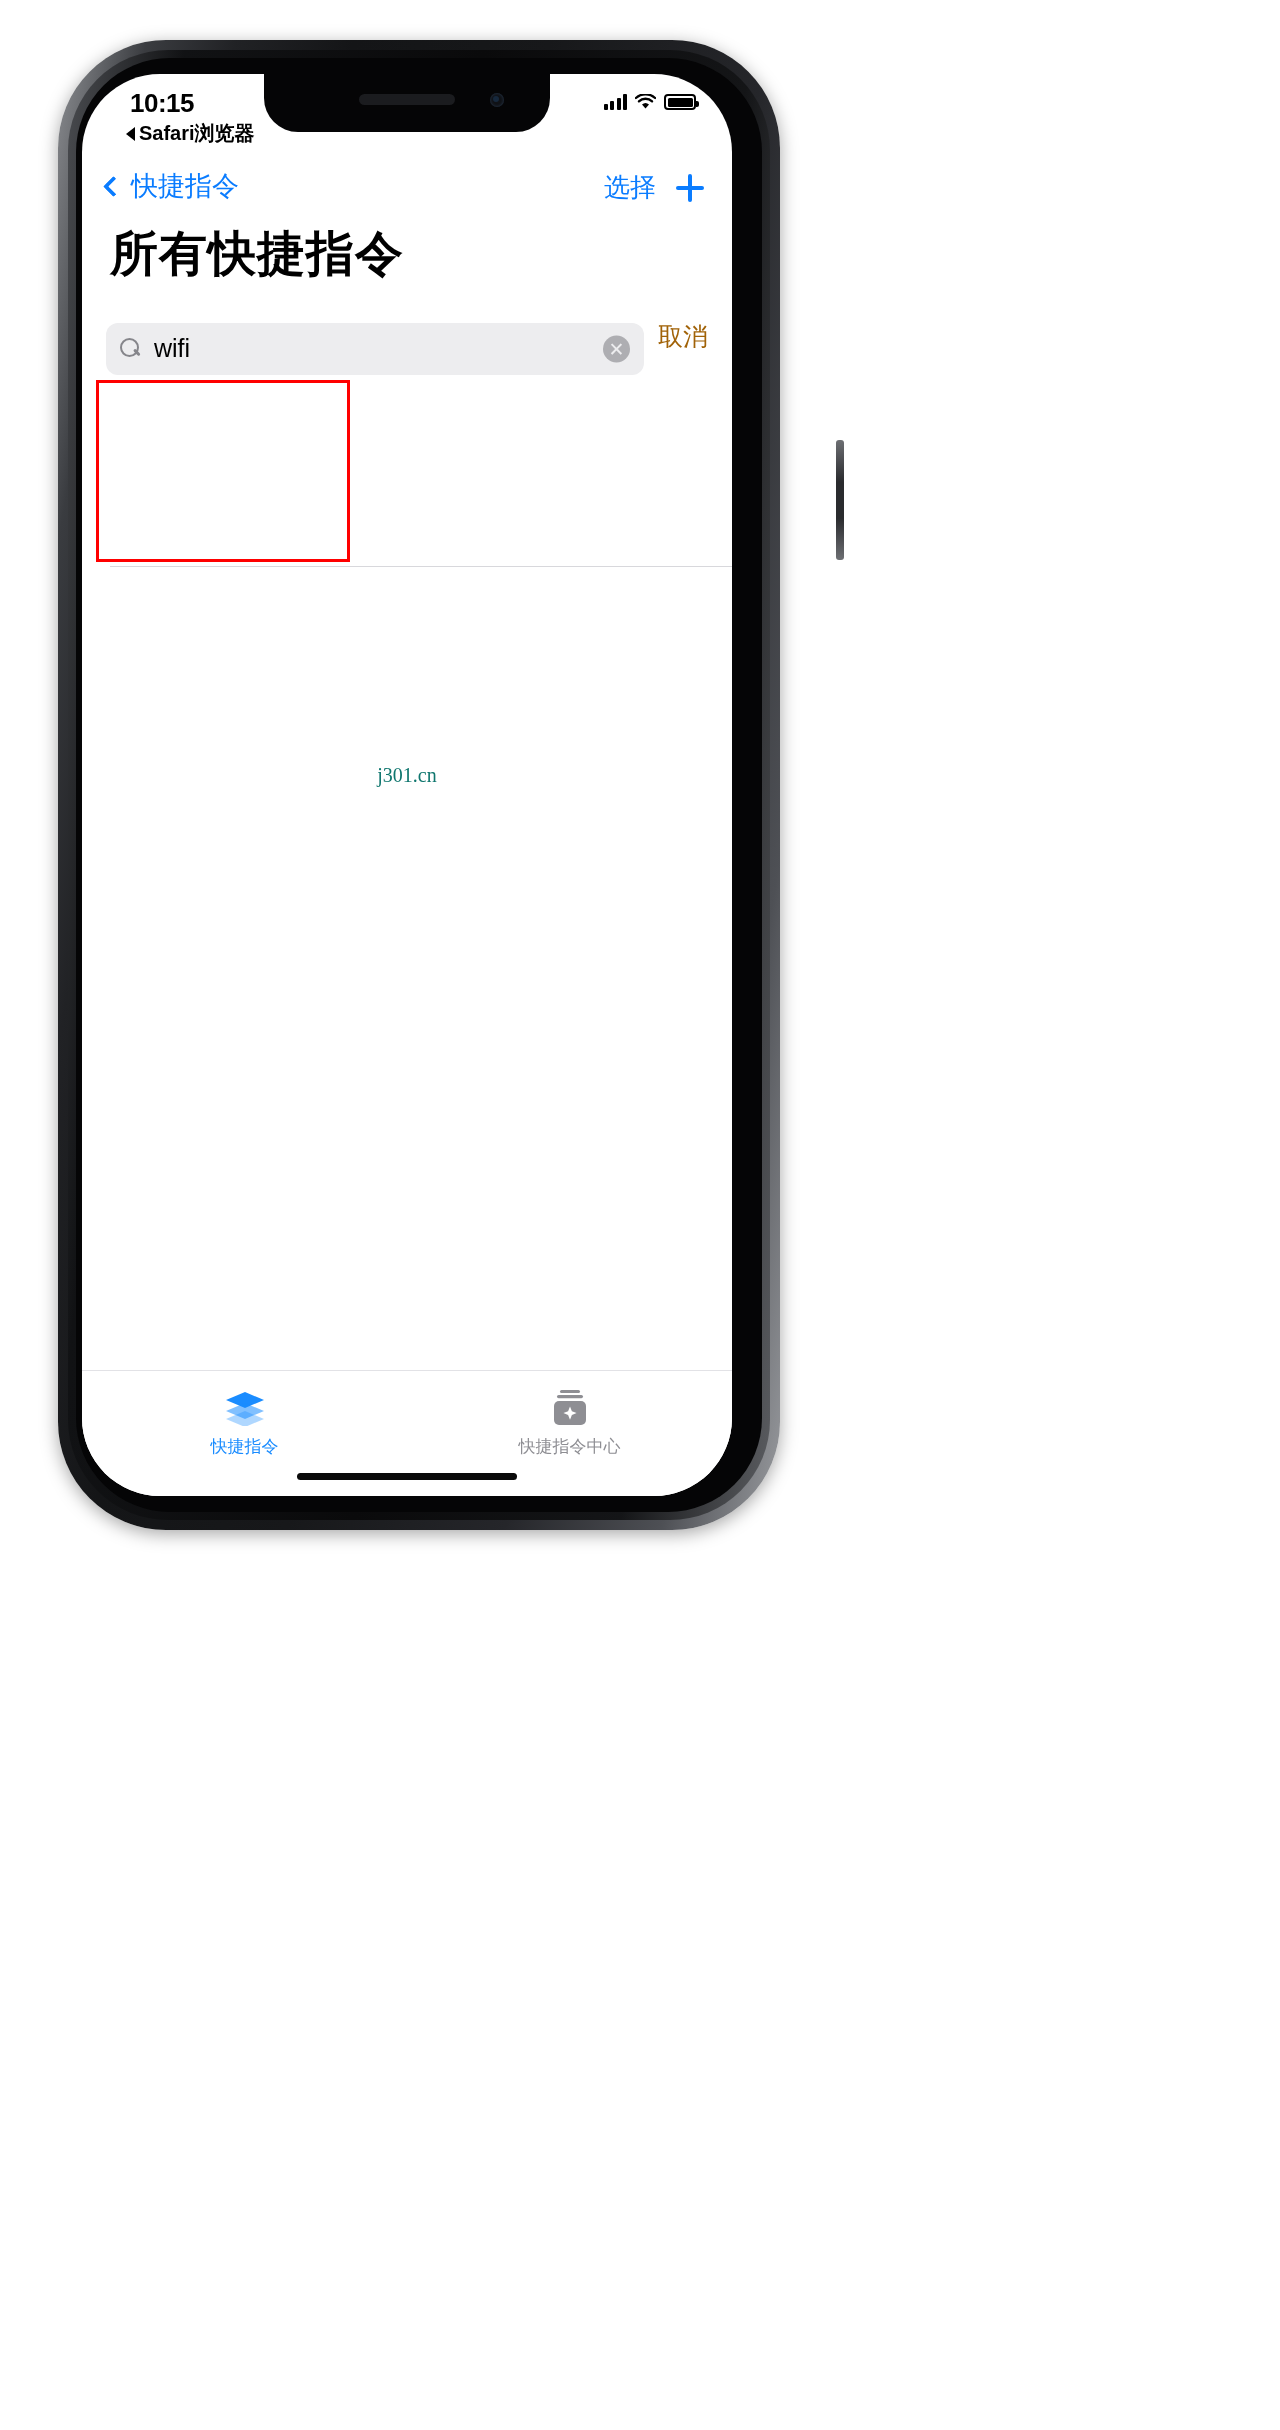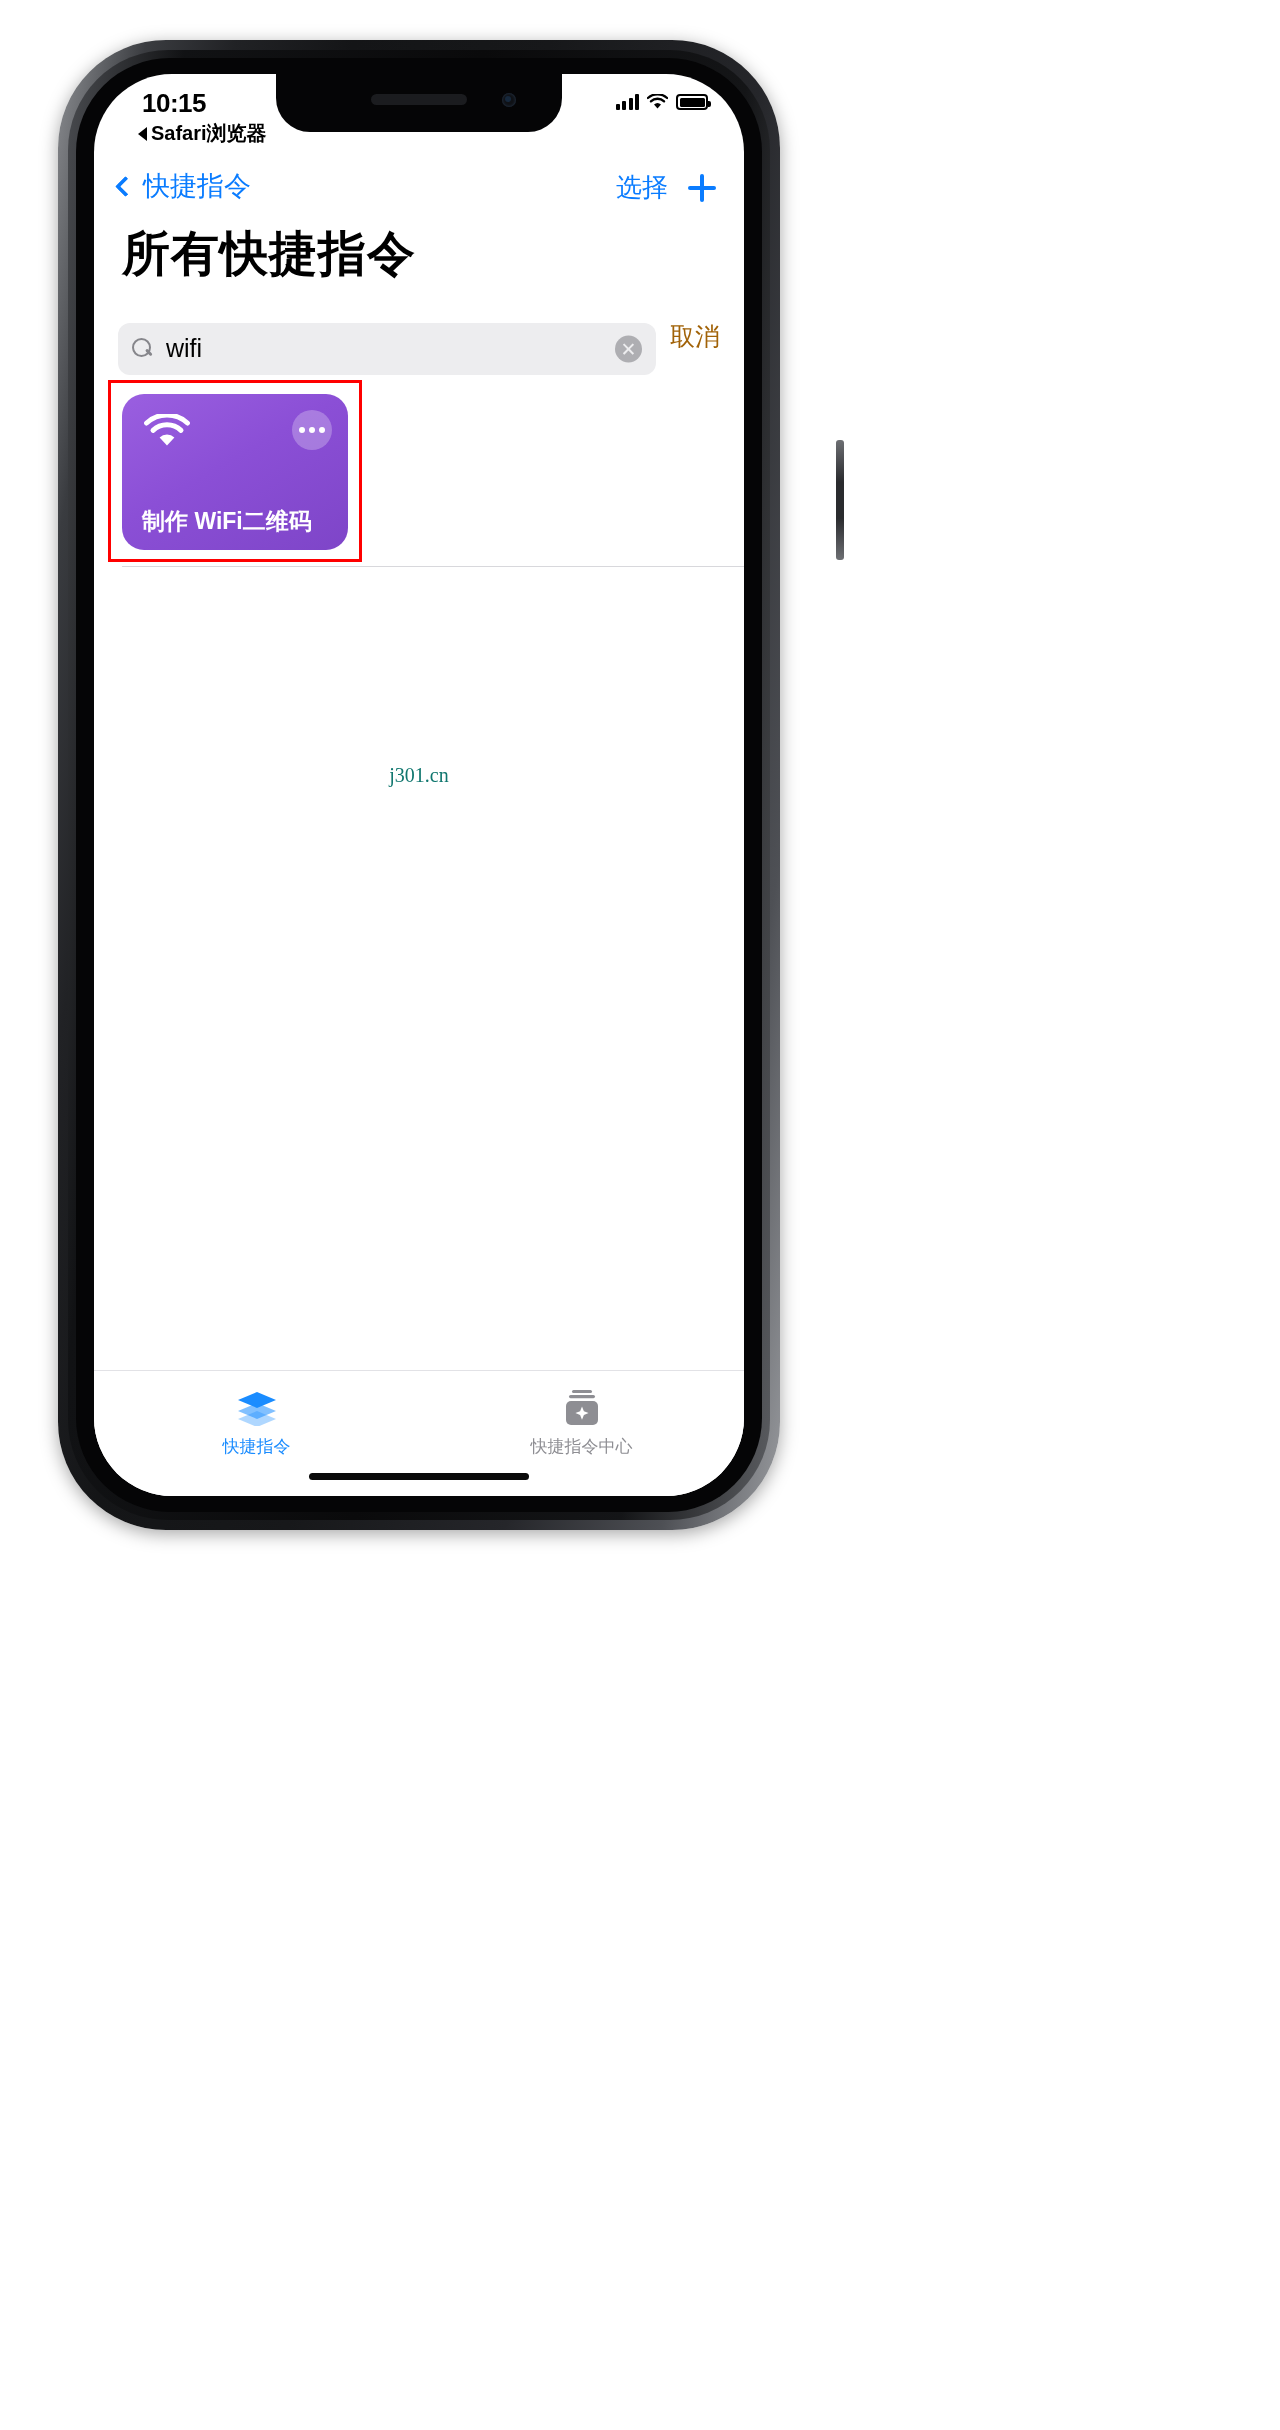--- a/index.html
+++ b/index.html
@@ -29,21 +29,21 @@
   }
   .device-bezel {
     position: absolute;
     left: 76px; top: 58px;
     width: 686px; height: 1454px;
     border-radius: 94px;
     background: #050506;
   }
   .screen {
     position: absolute;
-    left: 94px; top: 74px;
+    left: 82px; top: 74px;
     width: 650px; height: 1422px;
     border-radius: 78px;
     background: #ffffff;
     overflow: hidden;
   }
   
   .btn-side {
     position: absolute;
     background: linear-gradient(180deg,#6d6f73,#2a2b2e 35%,#2a2b2e 65%,#6d6f73);
     border-radius: 3px;
@@ -311,35 +311,20 @@
       <div class="search-field">
         <span class="mag-ic"></span>
         <span class="search-value">wifi</span>
         <span class="clear-btn">✕</span>
       </div>
       <span class="cancel-btn">取消</span>
     </div>
 
     <div class="grid-area">
       <div class="highlight-box"></div>
-      <div class="shortcut-card">
-        <span class="card-wifi">
-          <svg width="46" height="34" viewBox="0 0 46 34">
-            <path d="M23 31.5 L15.6 23.4 A11 11 0 0 1 30.4 23.4 Z" fill="#fff"></path>
-            <path d="M9.0 16.4 A20.4 20.4 0 0 1 37.0 16.4" stroke="#fff" stroke-width="5" fill="none" stroke-linecap="round"></path>
-            <path d="M2.6 9.0 A30 30 0 0 1 43.4 9.0" stroke="#fff" stroke-width="5" fill="none" stroke-linecap="round"></path>
-          </svg>
-        </span>
-        <span class="card-dots">
-            <i></i>
-            <i></i>
-            <i></i>
-          </span>
-        <div class="card-label">制作 WiFi二维码</div>
-      </div>
     </div>
     <div class="divider"></div>
 
     <div class="watermark">j301.cn</div>
 
     <div class="tabbar">
       <div class="tab active">
         <div class="tab-ic">
           <svg width="42" height="36" viewBox="0 0 42 36">
             <path d="M21 2 L40 10 L21 18 L2 10 Z" fill="#1a8cff"></path>

